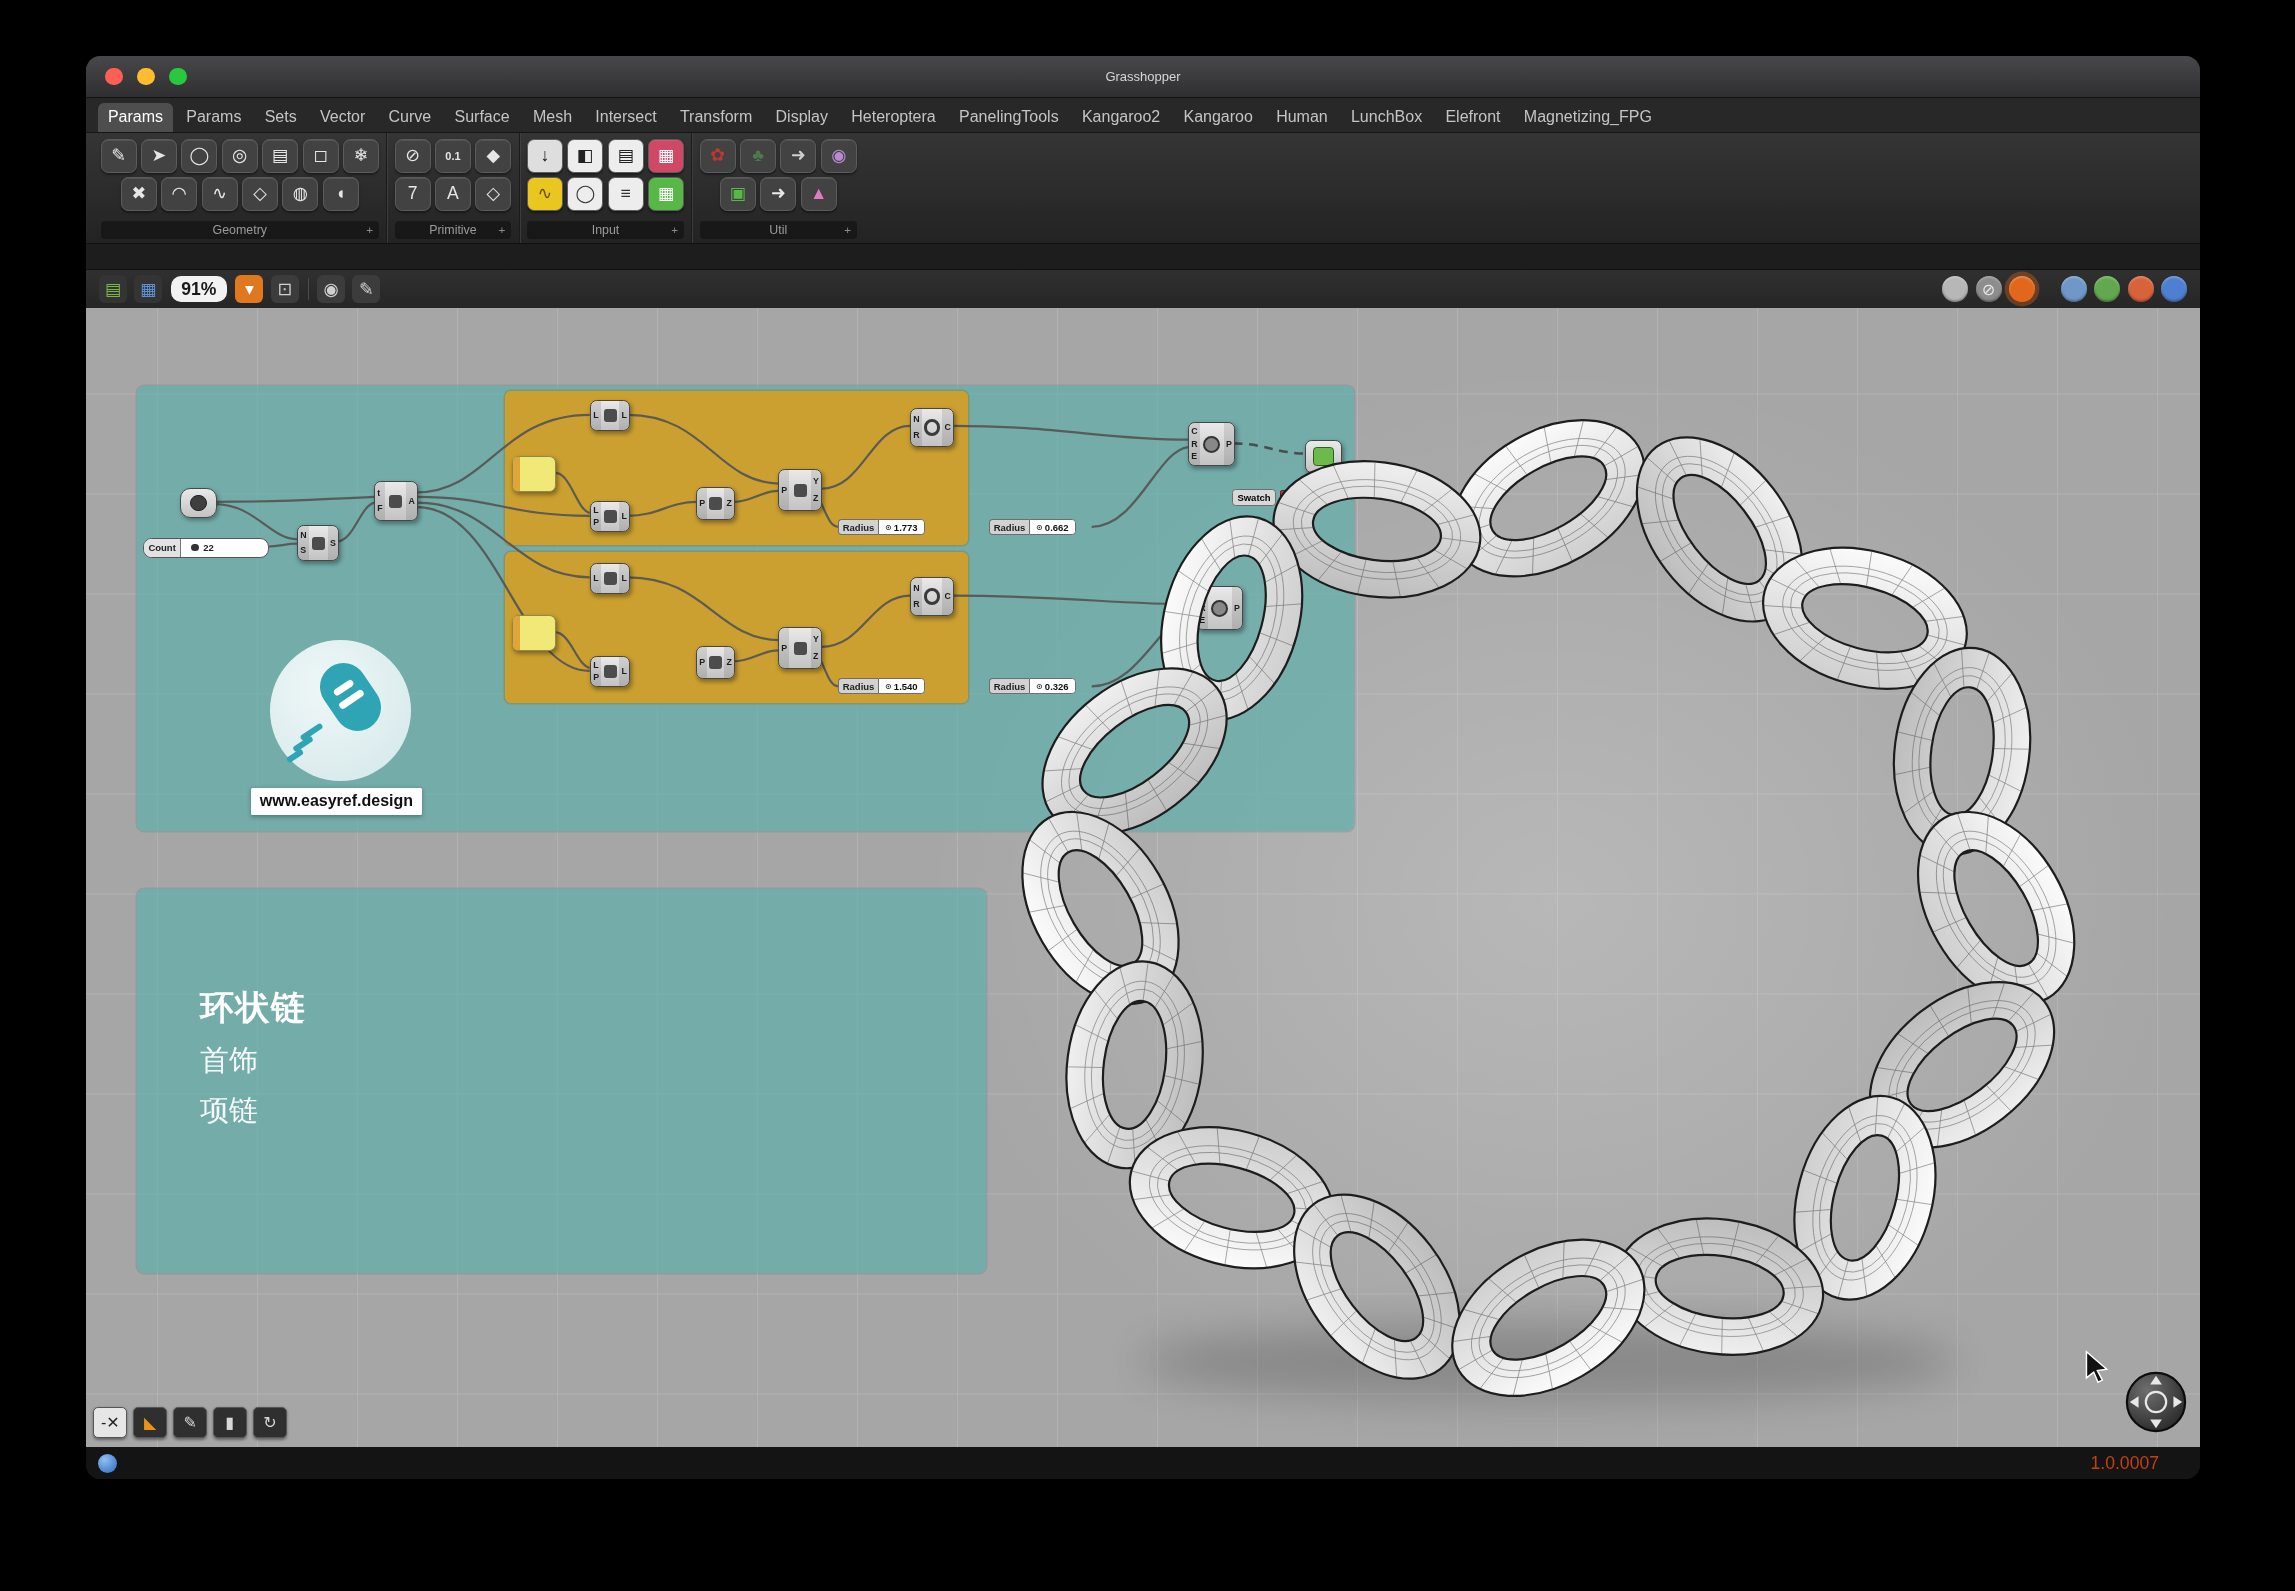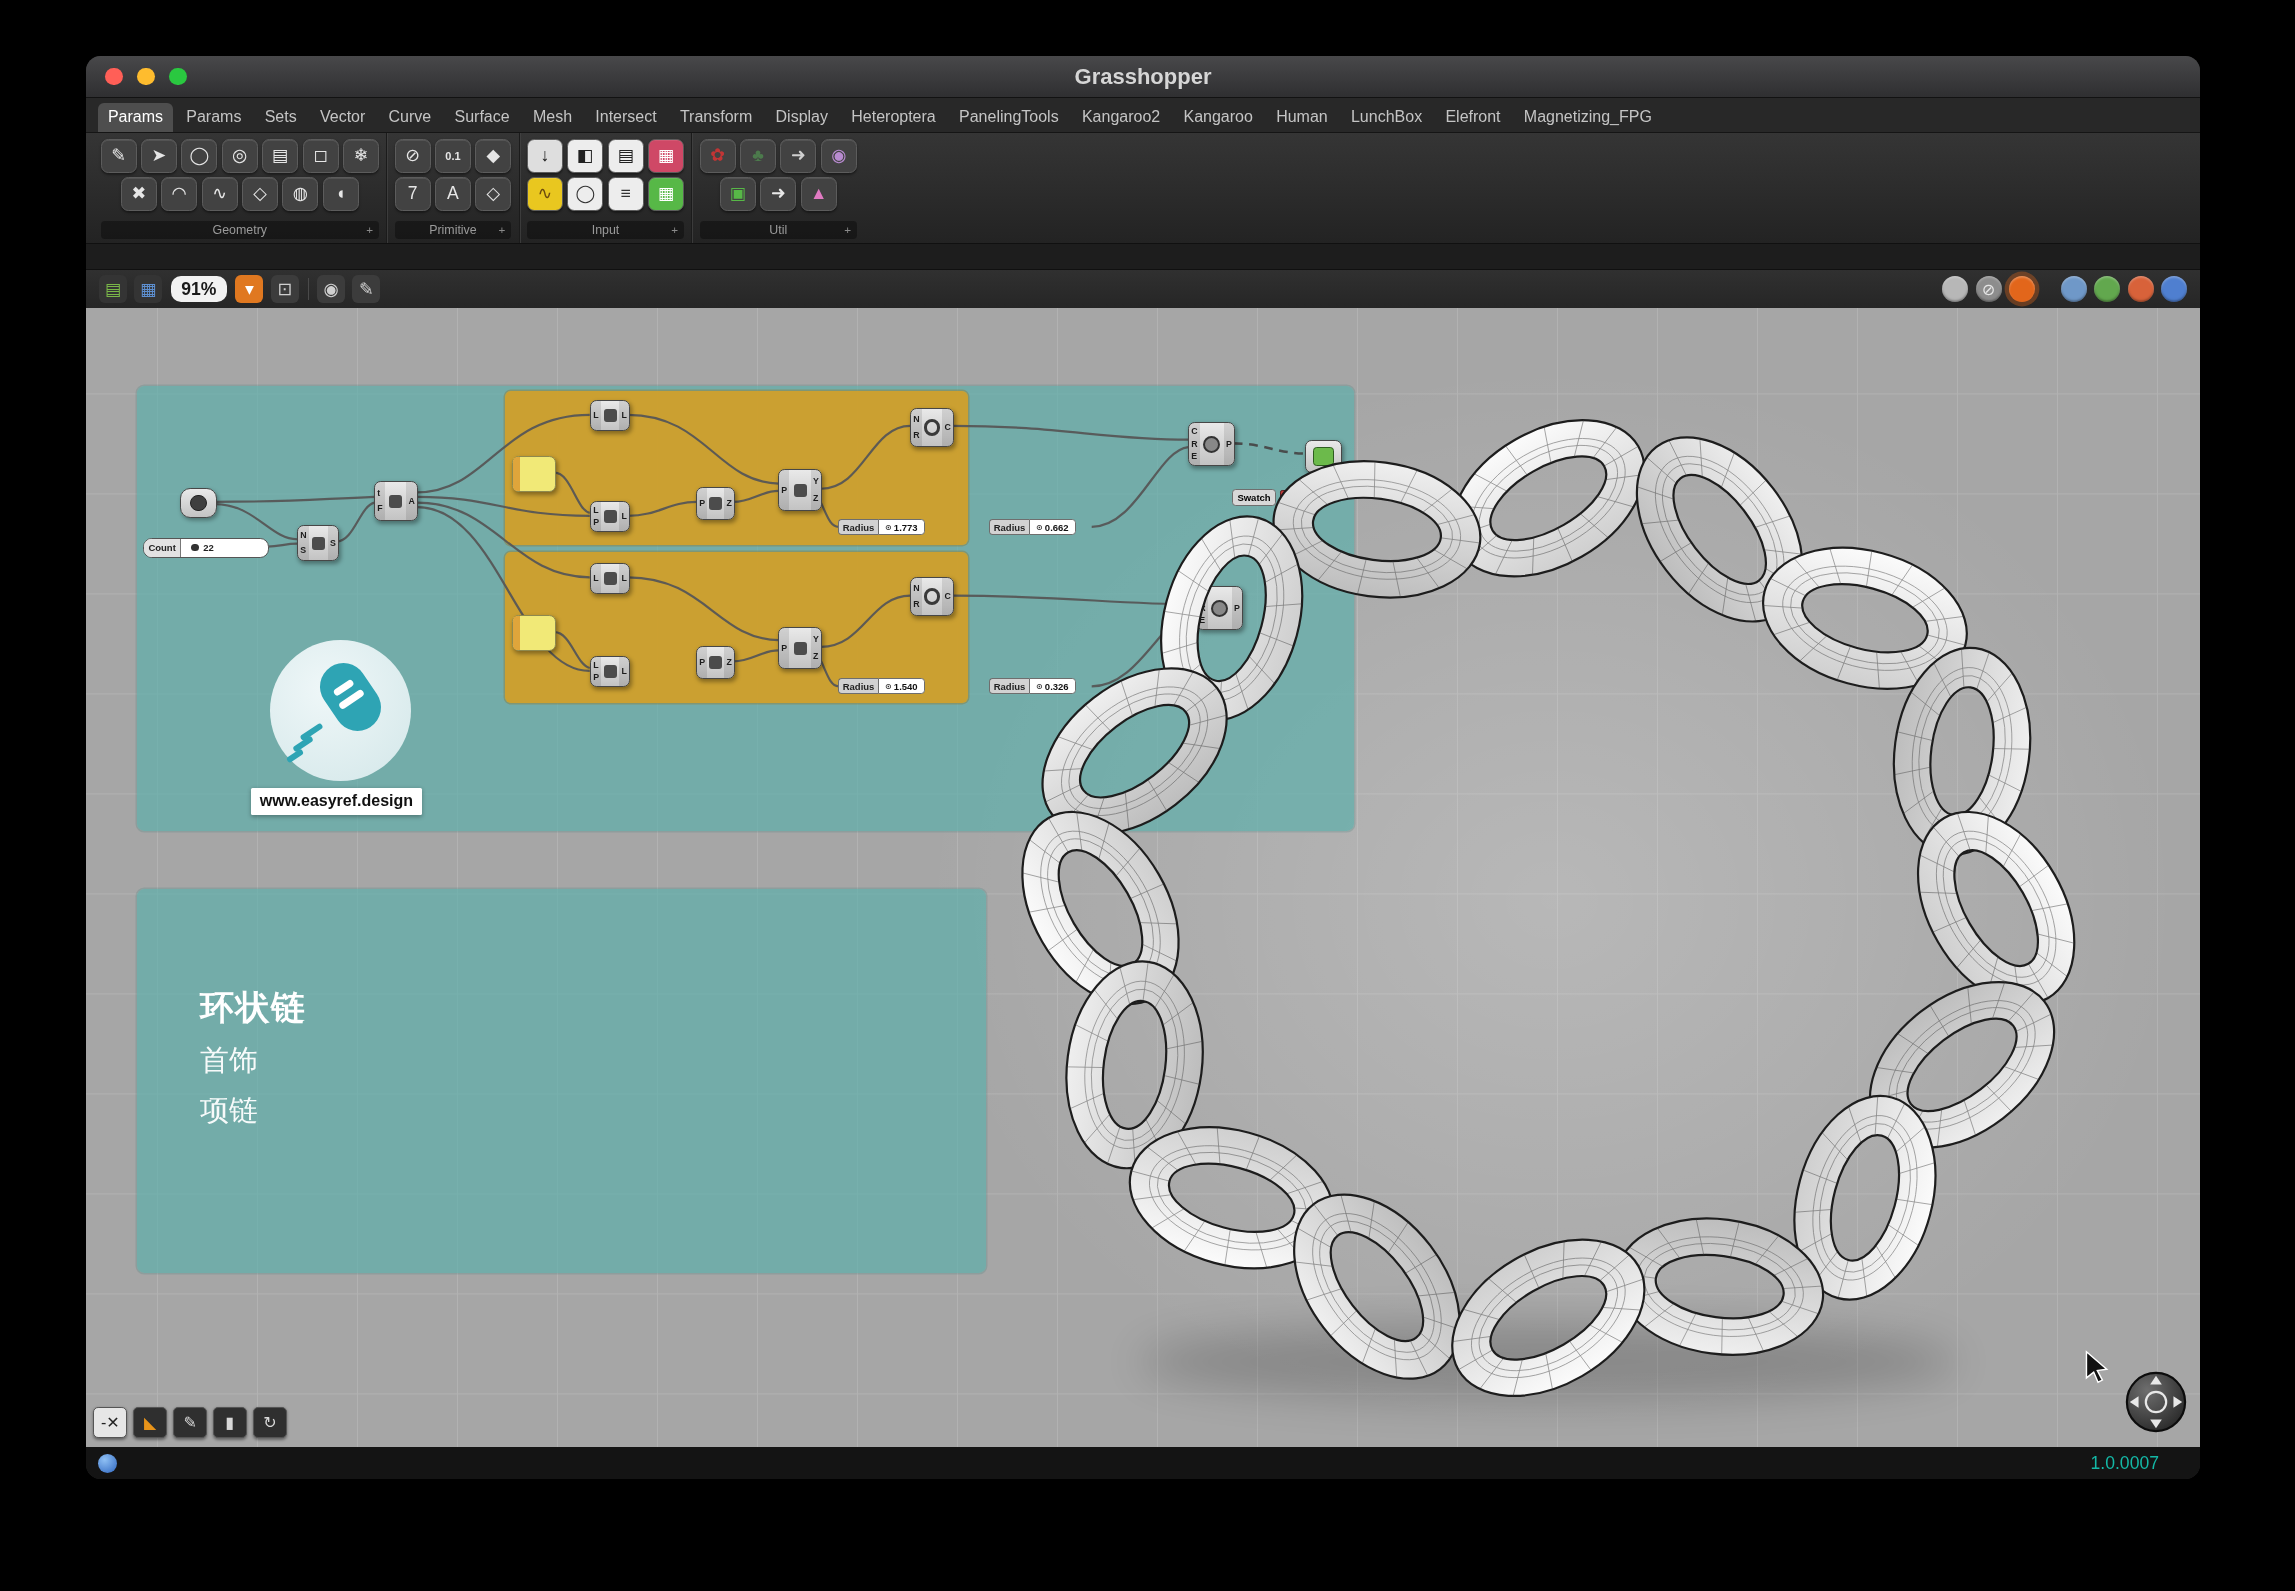--- a/index.html
+++ b/index.html
@@ -7,21 +7,21 @@
        font-family:"Liberation Sans","DejaVu Sans",sans-serif;}
   i{font-style:normal}
 
   .window{position:absolute;left:86px;top:56px;width:2114px;height:1423px;background:#232323;
           border-radius:14.6px;overflow:hidden;display:flex;flex-direction:column;
           box-shadow:0 29px 88px rgba(0,0,0,.9);}
 
   
   .titlebar{height:41px;background:linear-gradient(#48484a,#2f2f31);display:flex;align-items:center;
             justify-content:center;position:relative;border-bottom:0.7px solid #121212;flex:none}
-  .title{font-size:22px;font-weight:700;color:#d6d6d6}
+  .title{font-size:13px;font-weight:400;color:#d6d6d6}
   .lights{position:absolute;left:19px;top:0;height:100%;display:flex;align-items:center;gap:14.6px}
   .light{width:17.6px;height:17.6px;border-radius:50%}
   .light.red{background:#ff5f57}.light.yellow{background:#febc2e}.light.green{background:#2ac840}
 
   
   .tabs{height:34px;background:#282828;display:flex;align-items:flex-end;padding:0 11.7px;gap:2.9px;
         border-bottom:0.7px solid #151515;flex:none}
   .tab{padding:5.1px 10.2px 5.9px;font-size:16px;color:#c4c4c4;border-radius:5.9px 5.9px 0 0;white-space:nowrap}
   .tab.active{background:#4e4e4e;color:#fff}
 
@@ -134,21 +134,21 @@
   .minibar{position:absolute;left:7.3px;bottom:8.8px;display:flex;gap:5.9px}
   .mtool{width:32px;height:29px;background:#2f2f2f;border:0.7px solid #555;border-radius:5.1px;display:flex;
          align-items:center;justify-content:center;font-size:16px;color:#ddd;box-shadow:0 1.5px 2.9px rgba(0,0,0,.4)}
   .navball{position:absolute;right:11.7px;bottom:13px}
   .cursor{position:absolute;right:86px;bottom:63px}
 
   
   .statusbar{height:32px;background:#141414;display:flex;align-items:center;
              padding:0 41px 0 11.7px;justify-content:space-between;flex:none}
   .sicon{width:19px;height:19px;border-radius:50%;background:radial-gradient(circle at 35% 30%, #8fc0f4, #2e66c0)}
-  .ver{color:#14b8a6;font-size:17.6px}
+  .ver{color:#c2410c;font-size:17.6px}
 </style>
 </head>
 <body>
 
 <div class="window">
 
   <div class="titlebar">
     <div class="lights">
       <span class="light red"></span>
       <span class="light yellow"></span>

